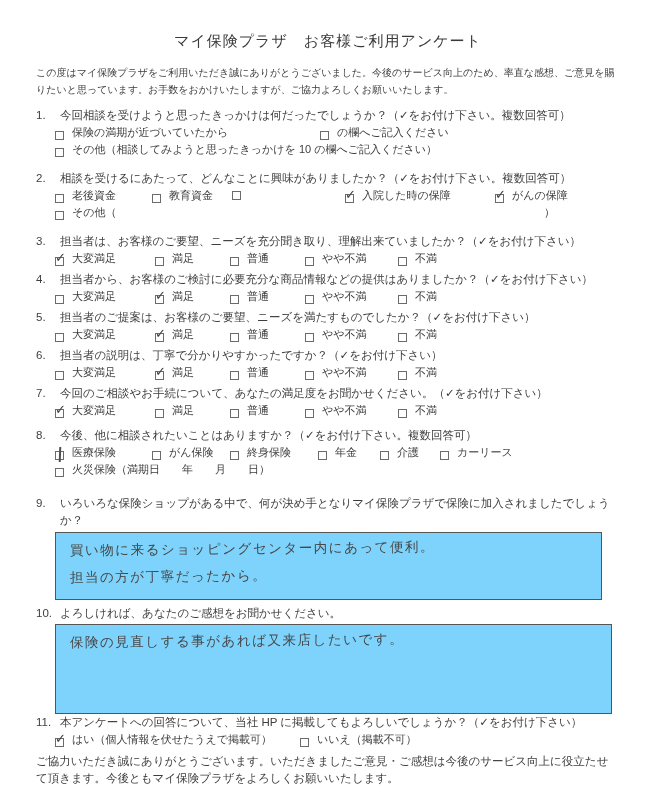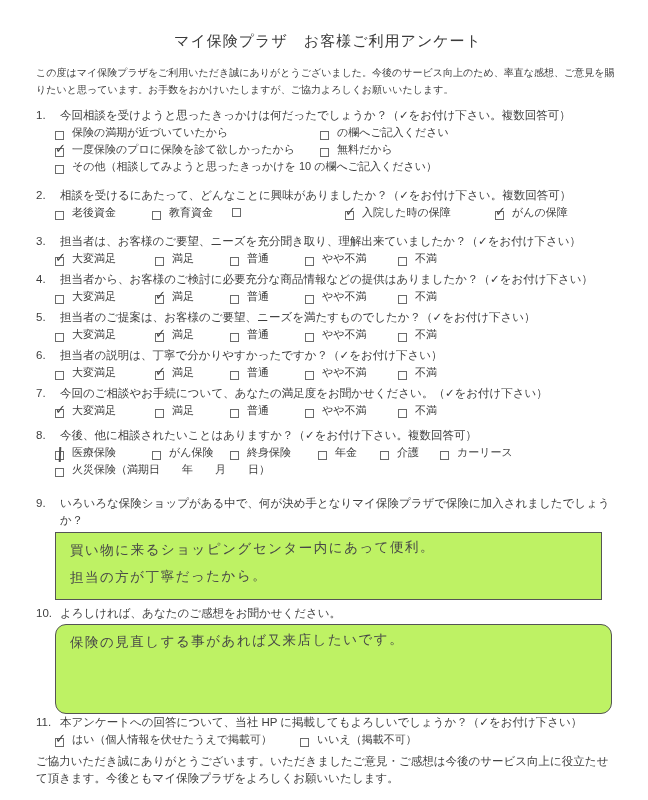--- a/index.html
+++ b/index.html
@@ -21,23 +21,23 @@
   .orow{display:flex;align-items:center;height:17px;font-size:11px;}
   .opt{display:flex;align-items:flex-end;}
   .w60{width:60px}.w62{width:62px}.w75{width:75px}.w78{width:78px}.w80{width:80px}
   .w88{width:88px}.w93{width:93px}.w97{width:97px}.w100{width:100px}.w113{width:113px}
   .w150{width:150px}.w245{width:245px}.w265{width:265px}.w320{width:320px}
   .w500{width:500px}
   .cb{width:9px;height:9px;border:1px solid #6b6b6b;margin-right:8px;position:relative;flex:none;background:#fff;box-sizing:border-box;}
   .cb.checked::after{content:"✓";position:absolute;left:-1px;top:-7px;font-size:13px;line-height:13px;color:#3e3e3e;}
   .cb.v-mark.checked::after{content:"";left:3px;top:-5px;width:2px;height:15px;background:#4f4f4f;transform:rotate(2deg);}
   .paren-close{margin-left:auto;}
-  .hwbox{border:1px solid #555;margin-left:19px;box-sizing:border-box;padding:4px 14px;background:#bef264;}
+  .hwbox{border:1px solid #555;margin-left:19px;box-sizing:border-box;padding:4px 14px;background:#7dd3fc;}
   .hwbox.bq9{width:547px;height:68px;margin-top:3px;}
-  .hwbox.bq10{width:557px;height:90px;margin-top:2px;border-radius:11px;}
+  .hwbox.bq10{width:557px;height:90px;margin-top:2px;}
   .hwline{display:block;font-family:cursive;font-size:13.5px;letter-spacing:1.5px;color:#474747;line-height:27px;transform:rotate(-0.6deg);transform-origin:left center;white-space:nowrap;}
 </style>
 </head>
 <body>
 
 <div class="page">
 
   <h1 class="title">マイ保険プラザ　お客様ご利用アンケート</h1>
 
   <p class="intro">この度はマイ保険プラザをご利用いただき誠にありがとうございました。今後のサービス向上のため、率直な感想、ご意見を賜りたいと思っています。お手数をおかけいたしますが、ご協力よろしくお願いいたします。</p>
@@ -52,30 +52,20 @@
         <span class="opt w265">
           <span class="cb"></span>
           <span>保険の満期が近づいていたから</span>
         </span>
         <span class="opt">
           <span class="cb"></span>
           <span>の欄へご記入ください</span>
         </span>
       </div>
       <div class="orow">
-        <span class="opt w265">
-          <span class="cb checked"></span>
-          <span>一度保険のプロに保険を診て欲しかったから</span>
-        </span>
-        <span class="opt">
-          <span class="cb"></span>
-          <span>無料だから</span>
-        </span>
-      </div>
-      <div class="orow">
         <span class="opt">
           <span class="cb"></span>
           <span>その他（相談してみようと思ったきっかけを 10 の欄へご記入ください）</span>
         </span>
       </div>
     </div>
   </div>
 
   <div class="q mb12">
     <div class="qlabel">
@@ -96,20 +86,27 @@
           <span class="cb"></span>
         </span>
         <span class="opt w150">
           <span class="cb checked"></span>
           <span>入院した時の保障</span>
         </span>
         <span class="opt">
           <span class="cb checked"></span>
           <span>がんの保障</span>
         </span>
+      </div>
+      <div class="orow w500">
+        <span class="opt">
+          <span class="cb"></span>
+          <span>その他（</span>
+        </span>
+        <span class="paren-close">）</span>
       </div>
     </div>
   </div>
 
   <div class="q mb4">
     <div class="qlabel">
       <span class="qnum">3.</span>
       <span class="qtext">担当者は、お客様のご要望、ニーズを充分聞き取り、理解出来ていましたか？（✓をお付け下さい）</span>
     </div>
     <div class="opts">

